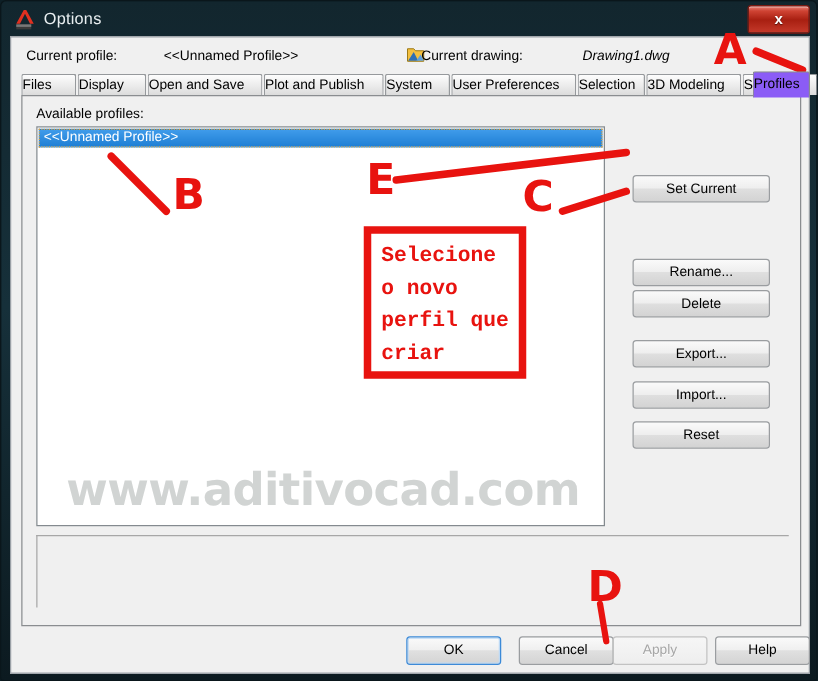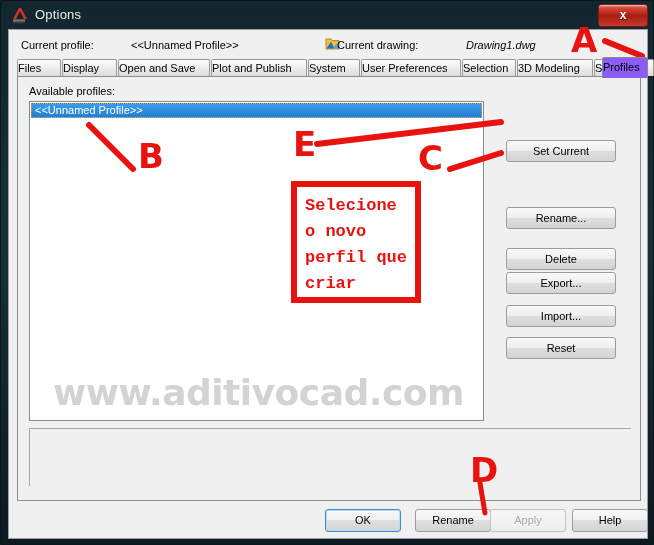--- a/index.html
+++ b/index.html
@@ -198,26 +198,26 @@
       <div id="avail-label">Available profiles:</div>
 
       <div id="profile-list">
         <div id="profile-item">&lt;&lt;Unnamed Profile&gt;&gt;</div>
       </div>
 
       <div id="desc-box"></div>
     </div>
 
     <div class="bbtn" id="btn-ok">OK</div>
-    <div class="bbtn" id="btn-cancel">Rename</div>
+    <div class="bbtn" id="btn-cancel">Cancel</div>
     <div class="bbtn" id="btn-apply">Apply</div>
     <div class="bbtn" id="btn-help">Help</div>
   <div class="sbtn" style="top: 110px;">Set Current</div>
       <div class="sbtn" style="top: 177px;">Rename...</div>
-      <div class="sbtn" style="top: 218px;">Delete</div>
+      <div class="sbtn" style="top: 202px;">Delete</div>
       <div class="sbtn" style="top: 242px;">Export...</div>
       <div class="sbtn" style="top: 275px;">Import...</div>
       <div class="sbtn" style="top: 307px;">Reset</div>
     </div>
 
   <div id="watermark">www.aditivocad.com</div>
 
   <div id="anno">
     <svg width="654" height="545" style="position:absolute;left:0;top:0;">
 

